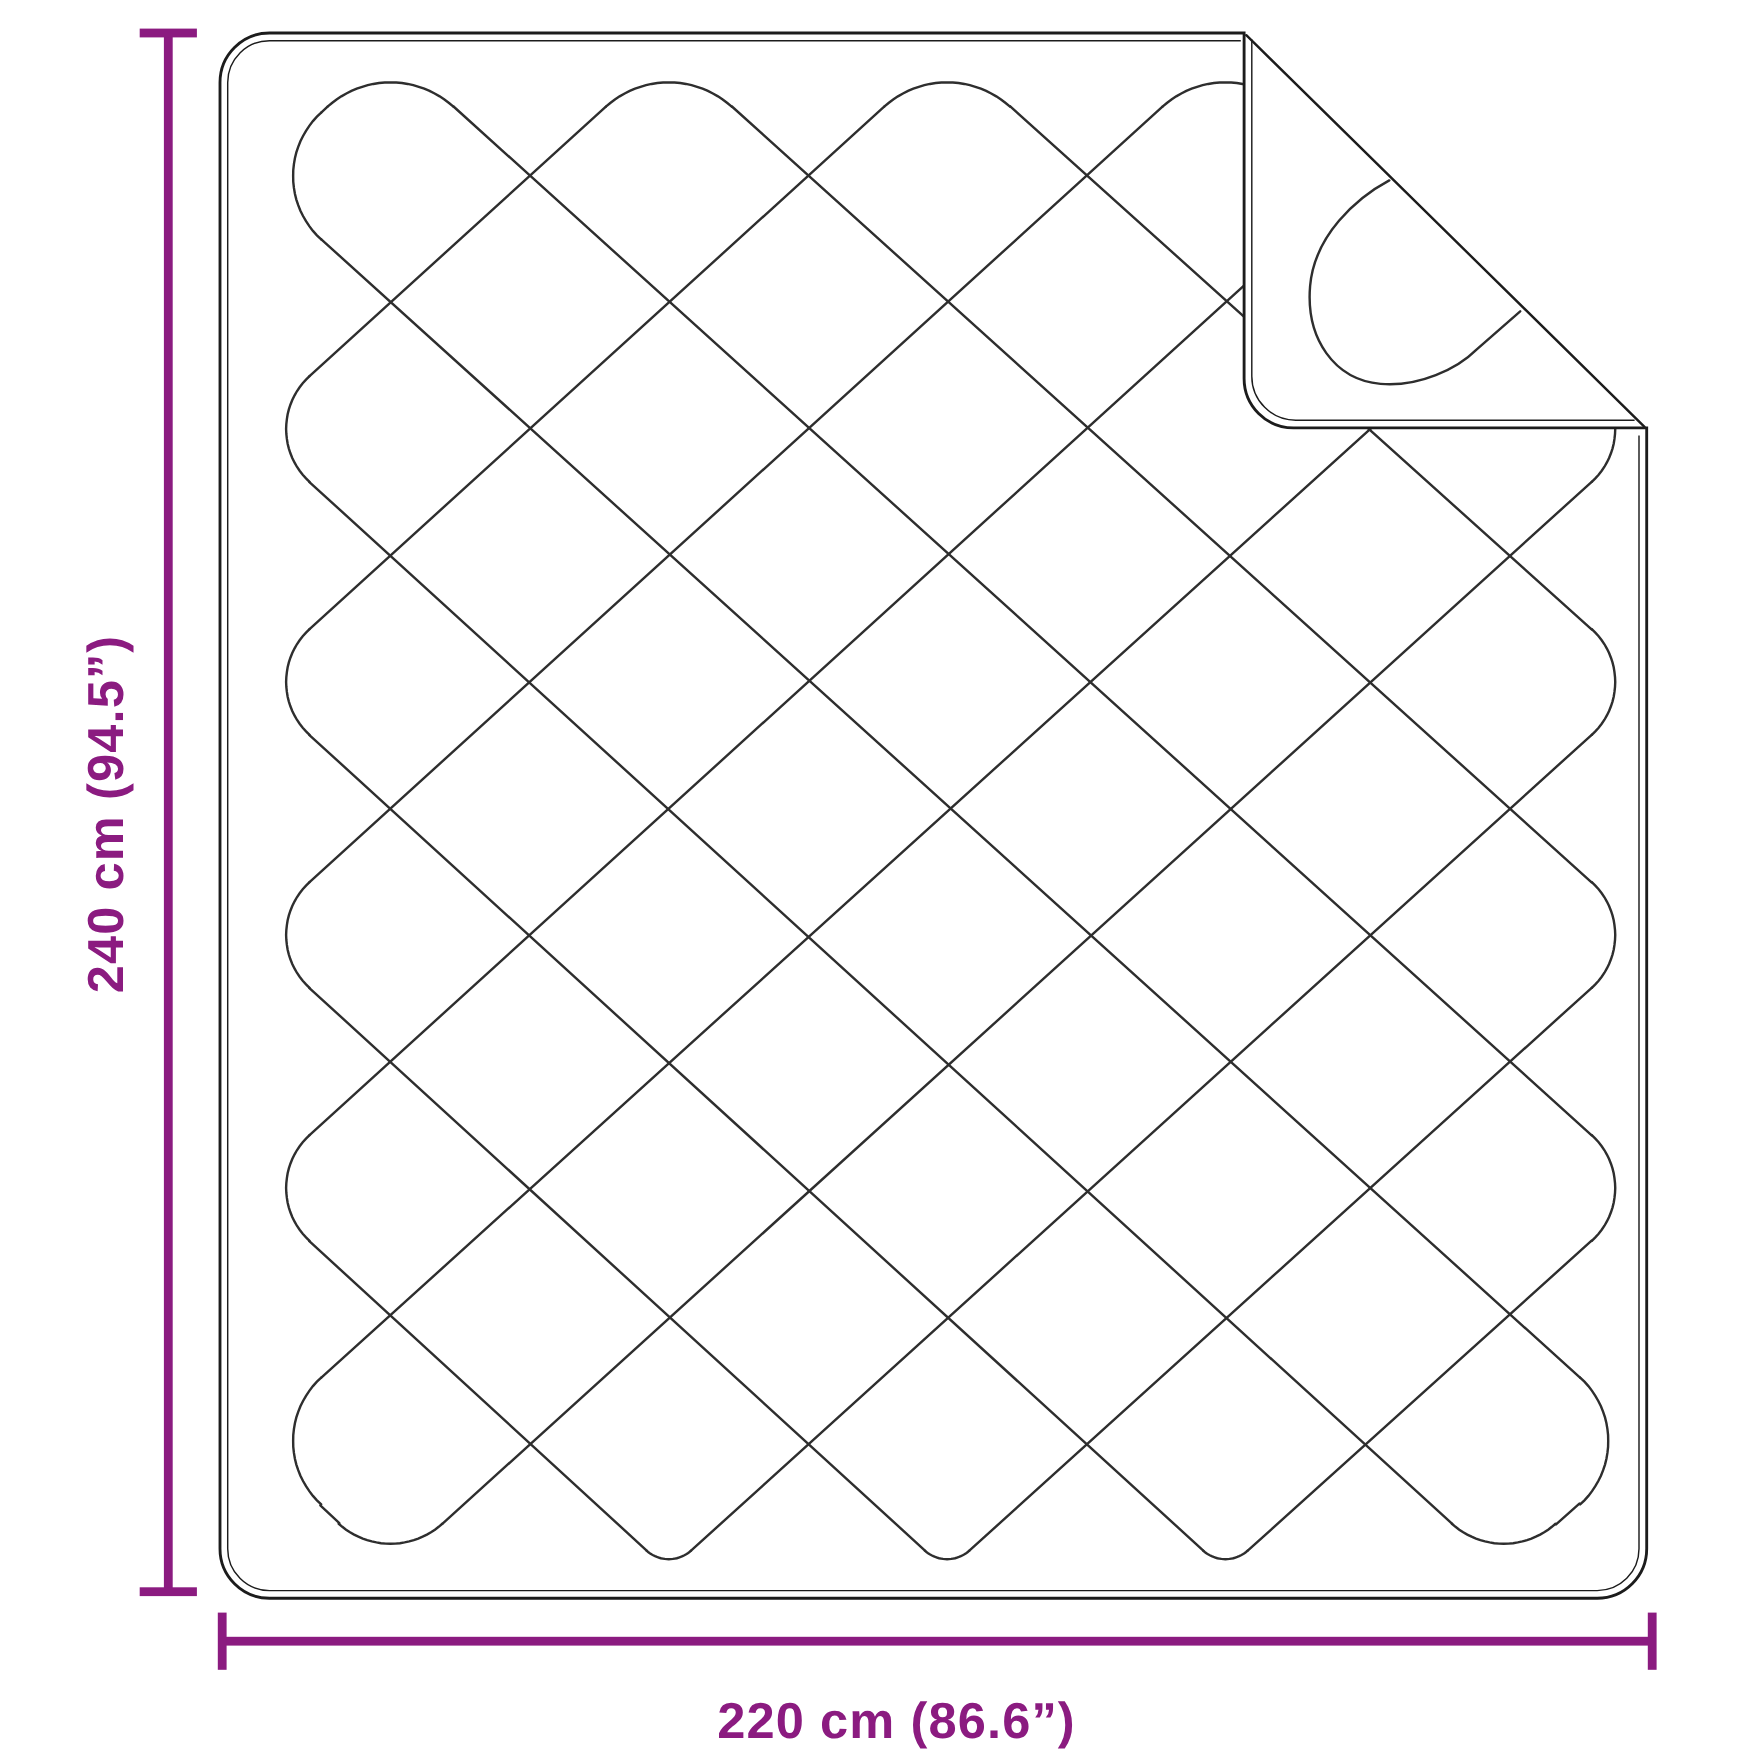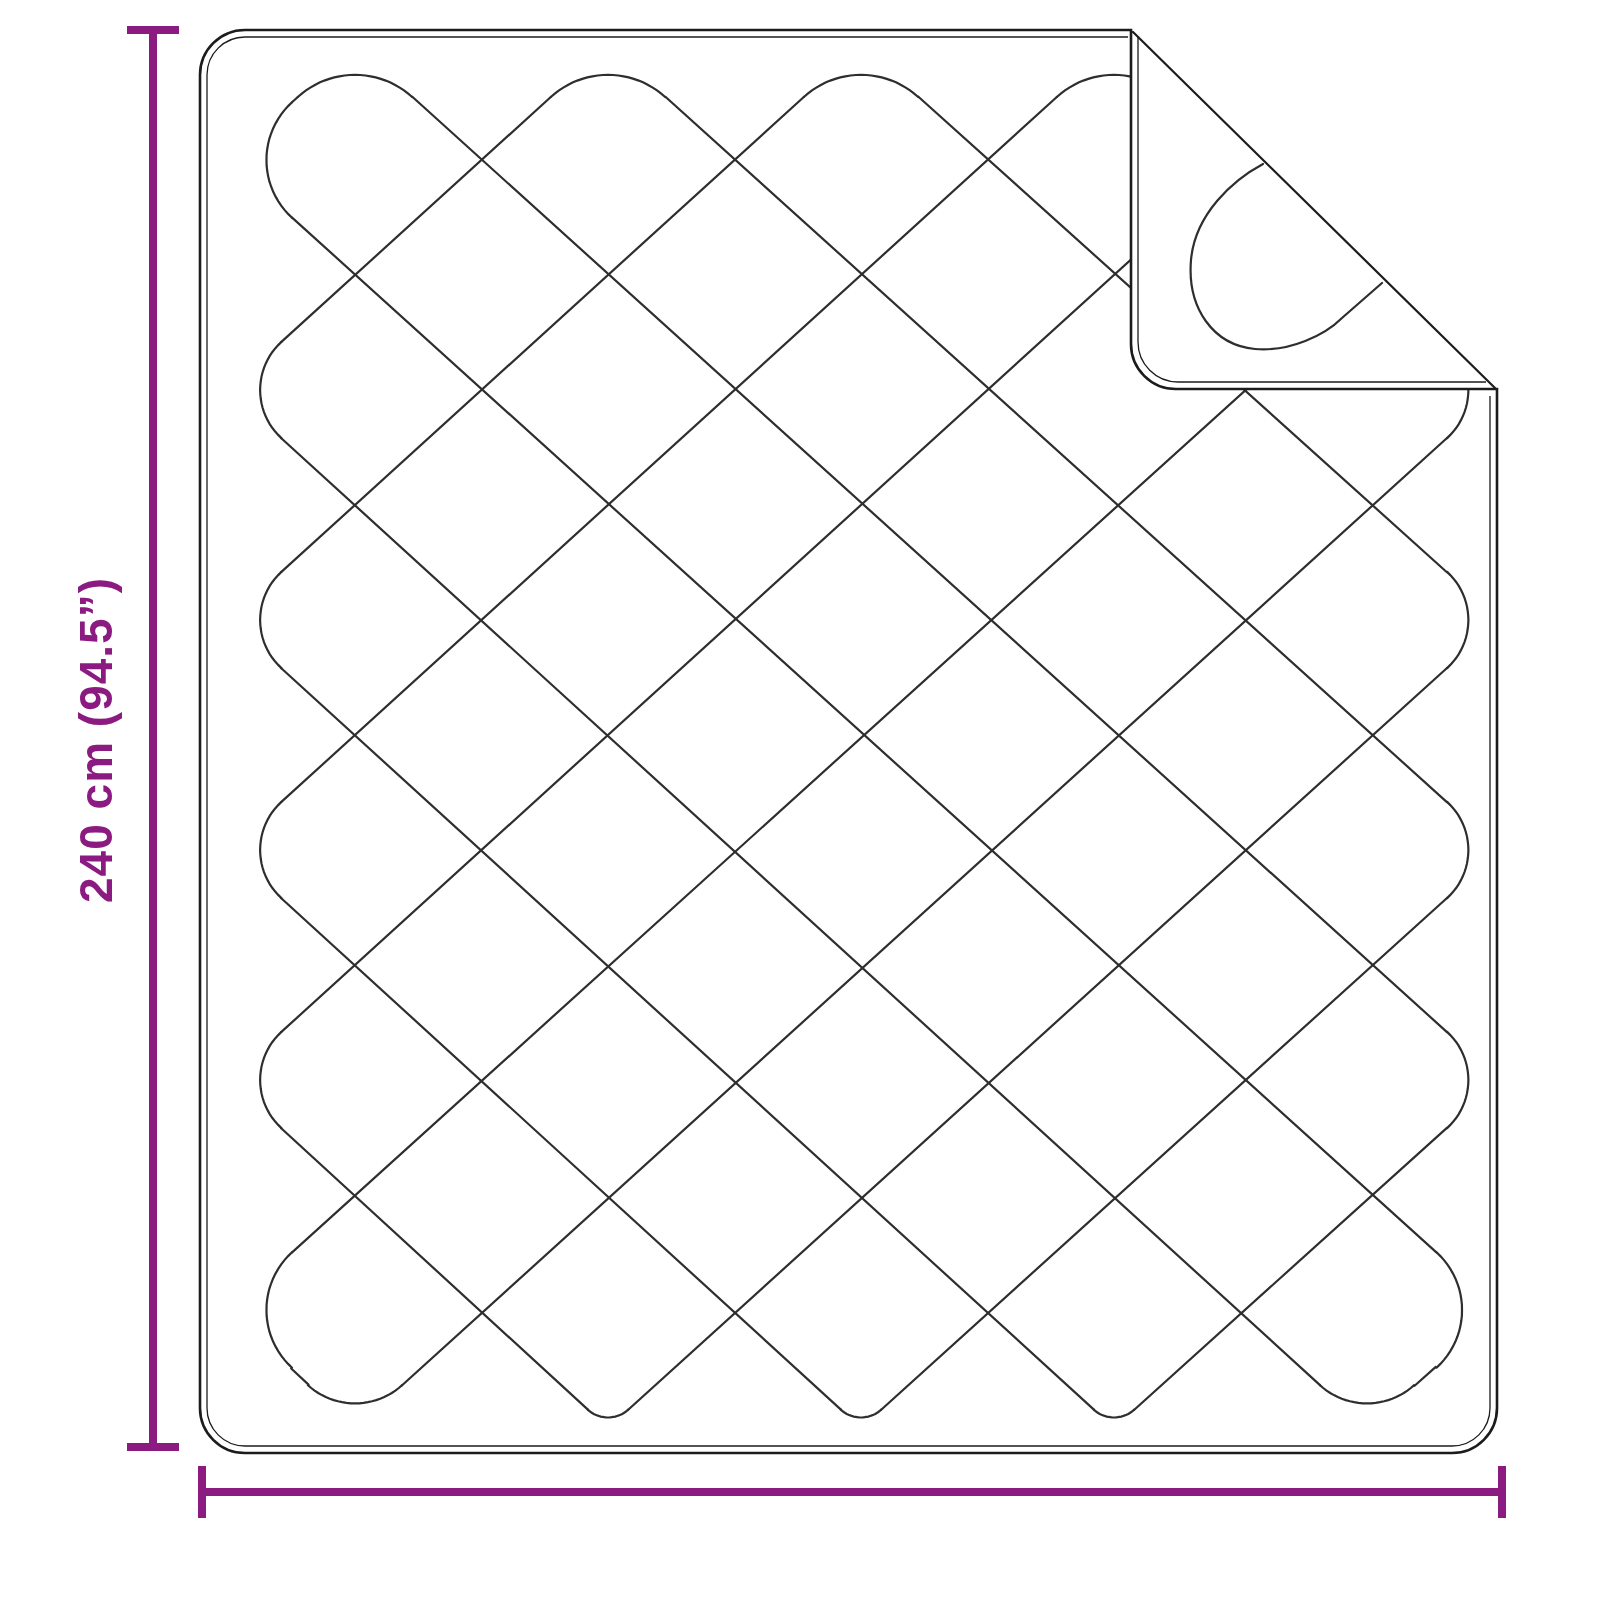--- a/index.html
+++ b/index.html
@@ -93,14 +93,15 @@
   </svg>
 
   <div class="dim-bar" style="left:149px; top:30px; width:8px; height:1417px;"></div>
   <div class="dim-bar" style="left:127px; top:26px; width:52px; height:8px;"></div>
   <div class="dim-bar" style="left:127px; top:1443px; width:52px; height:8px;"></div>
   <div class="dim-label vertical" style="left:96px; top:740px;">240 cm (94.5”)</div>
 
   <div class="dim-bar" style="left:202px; top:1488px; width:1300px; height:8px;"></div>
   <div class="dim-bar" style="left:198px; top:1466px; width:8px; height:52px;"></div>
   <div class="dim-bar" style="left:1498px; top:1466px; width:8px; height:52px;"></div>
+  <div class="dim-label horizontal" style="left:815px; top:1564px;">220 cm (86.6”)</div>
 
 </div>
 
 </body></html>

